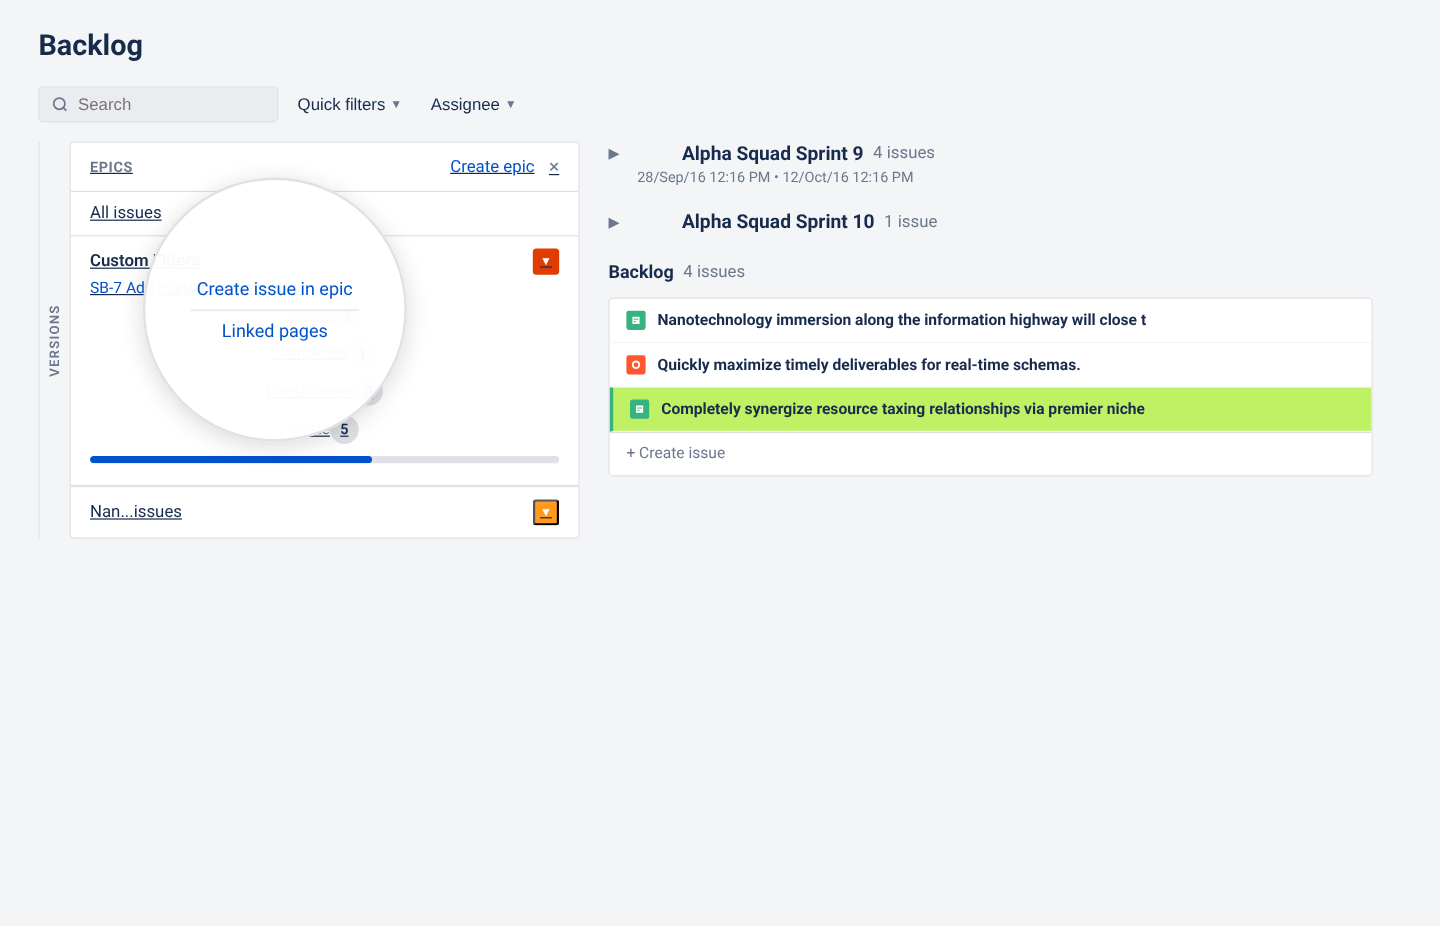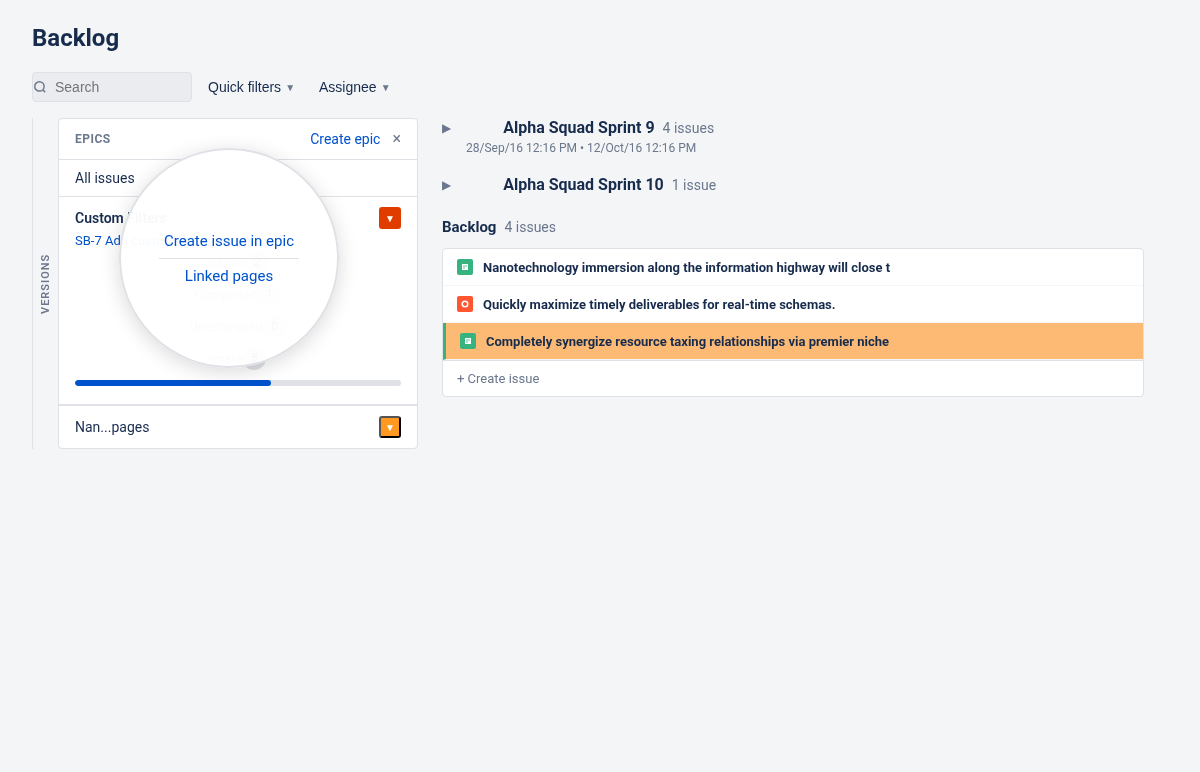--- a/index.html
+++ b/index.html
@@ -26,22 +26,22 @@
       align-items: center;
       gap: 8px;
       margin-bottom: 16px;
     }
     .search-box {
       display: flex;
       align-items: center;
       background: #ebecf0;
       border: 1px solid #dfe1e6;
       border-radius: 4px;
-      padding: 6px 0;
-      width: 160px;
+      padding: 6px 10px;
+      width: 200px;
       gap: 8px;
       cursor: text;
     }
     .search-box input {
       border: none;
       background: transparent;
       outline: none;
       font-size: 14px;
       width: 100%;
     }
@@ -83,27 +83,28 @@
       background: #f4f5f7;
       border-right: 1px solid #dfe1e6;
       cursor: pointer;
       align-self: stretch;
       display: flex;
       align-items: center;
       justify-content: center;
     }
     
     .sidebar {
-      width: 360px;
+      width: 425px;
       background: #fff;
       border: 1px solid #dfe1e6;
       border-radius: 4px;
       flex-shrink: 0;
       position: relative;
       overflow: hidden;
+      text-decoration: underline;
     }
     .sidebar-header {
       display: flex;
       align-items: center;
       justify-content: space-between;
       padding: 12px 16px;
       border-bottom: 1px solid #dfe1e6;
     }
     .sidebar-header-left {
       font-weight: 700;
@@ -319,21 +320,21 @@
     }
     .issue-row {
       display: flex;
       align-items: center;
       padding: 10px 14px;
       border-bottom: 1px solid #f4f5f7;
       gap: 10px;
       cursor: pointer;
     }
     .issue-row:last-child { border-bottom: none; }
-    .issue-row.highlighted { background: #fdba74; border-left: 3px solid #36b37e; }
+    .issue-row.highlighted { background: #bef264; border-left: 3px solid #36b37e; }
     .issue-icon {
       width: 16px;
       height: 16px;
       border-radius: 2px;
       flex-shrink: 0;
       display: flex;
       align-items: center;
       justify-content: center;
     }
     .issue-icon.story { background: #36b37e; }
@@ -431,21 +432,21 @@
           <div class="circle-divider"></div>
           <span class="circle-overlay-link">Linked pages</span>
         </div>
 
         <div class="progress-bar-container">
           <div class="progress-bar-fill" style="width:60%"></div>
         </div>
       </div>
 
       <div class="nano-item">
-        <span class="nano-label">Nan...pages</span>
+        <span class="nano-label">Nan...issues</span>
         <button class="nano-badge-orange">
           <span>▼</span>
         </button>
       </div>
 
     </div>
 
     <div class="content-area">
 
       <div class="sprint-section">

